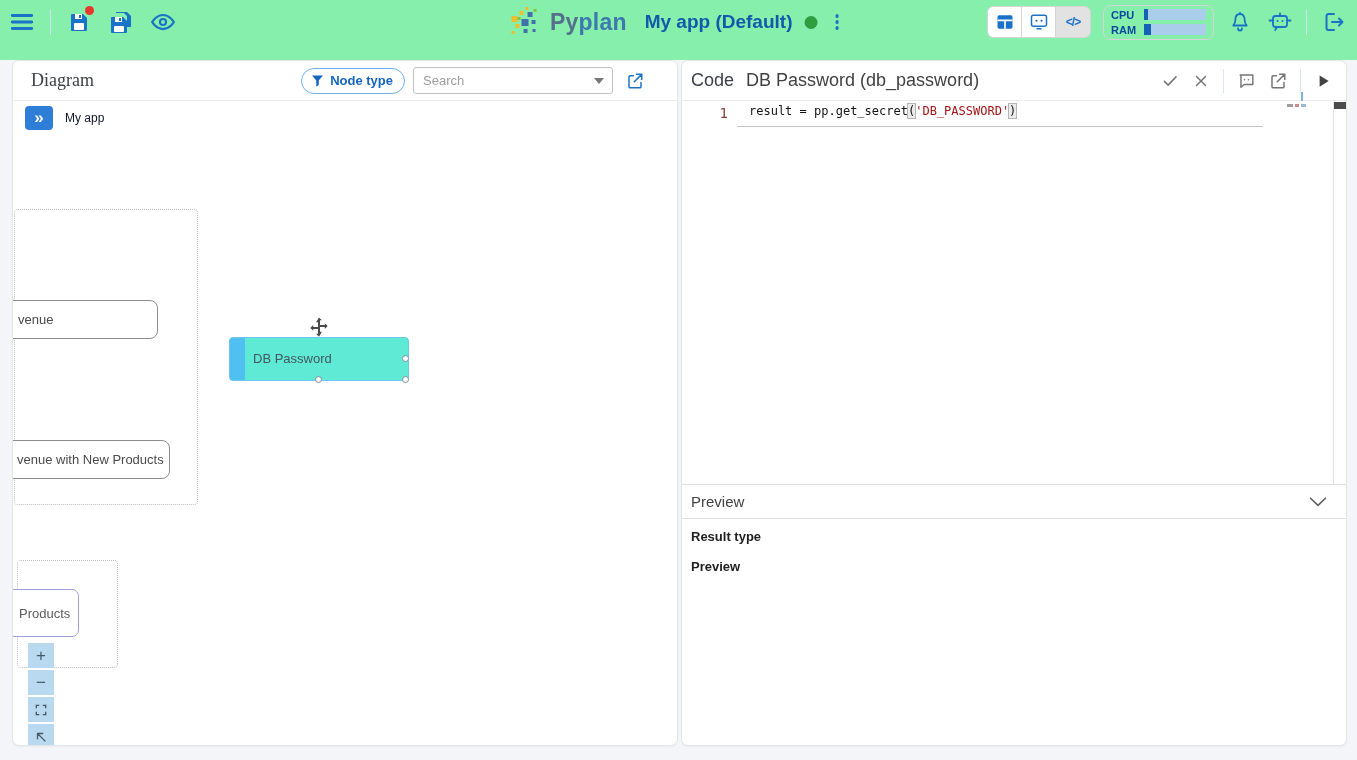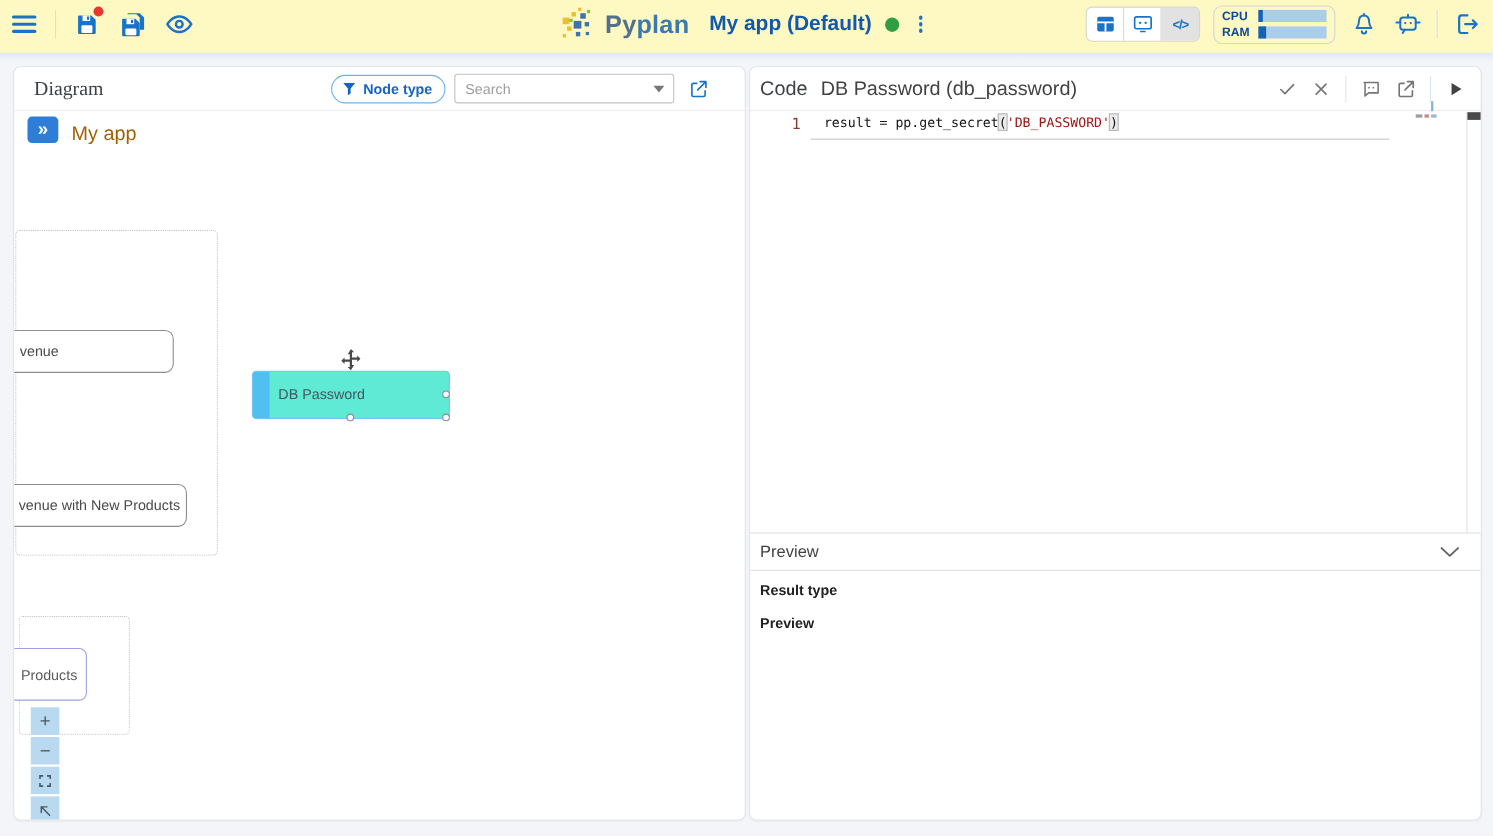--- a/index.html
+++ b/index.html
@@ -1,20 +1,20 @@
 <!DOCTYPE html>
 <html><head>
 <meta charset="utf-8">
 <style>
   * { margin:0; padding:0; box-sizing:border-box; }
   html,body { width:1357px; height:760px; overflow:hidden; background:#f3f5f9;
               font-family:"Liberation Sans", sans-serif; }
 
   
-  .topbar { position:absolute; left:0; top:0; width:1357px; height:48px; background:#fef9c3; z-index:20; }
+  .topbar { position:absolute; left:0; top:0; width:1357px; height:60px; background:#86efac; z-index:20; }
   .topbar-shadow { position:absolute; left:0; top:44px; width:1357px; height:11px;
                    background:linear-gradient(#cfe2f4, rgba(255,255,255,0)); z-index:19; }
   .tb-left { position:absolute; left:8px; top:0; height:44px; display:flex; align-items:center; gap:14px; }
   .tb-divider { width:1px; height:26px; background:#cfe2f4; }
   .icon-btn { width:28px; height:28px; display:flex; align-items:center; justify-content:center;
               color:#1a73c7; position:relative; cursor:pointer; }
   .icon-btn svg { display:block; }
   .badge-dot { position:absolute; right:-1px; top:-2px; width:9px; height:9px; border-radius:50%; background:#e8382e; }
 
   .tb-center { position:absolute; left:50%; top:0; transform:translateX(-50%); height:44px;
@@ -59,21 +59,21 @@
                        font-family:"Liberation Sans", sans-serif; }
   .search-wrap input::placeholder { color:#9e9e9e; }
   .caret-down { position:absolute; right:9px; top:11px; width:0; height:0;
                 border-left:5px solid transparent; border-right:5px solid transparent;
                 border-top:6px solid #777; }
   .dg-canvas { position:absolute; left:0; top:41px; right:0; bottom:0; }
 
   .breadcrumb-btn { position:absolute; left:12px; top:4px; width:28px; height:24px; border-radius:4px;
                     background:#2e7ed7; color:#fff; display:flex; align-items:center; justify-content:center;
                     font-size:17px; font-weight:bold; cursor:pointer; line-height:1; padding-bottom:2px; }
-  .breadcrumb-label { position:absolute; left:52px; top:9px; font-size:18px; color:#a16207; }
+  .breadcrumb-label { position:absolute; left:52px; top:9px; font-size:12px; color:#0f172a; }
 
   .dotted-group { position:absolute; border:1px dotted #bfbfbf; border-radius:4px; background:#fff; }
   .dnode { position:absolute; background:#fff; border:1px solid #8d8d8d; border-radius:8px;
            display:flex; align-items:center; font-size:13px; color:#4a4a4a; cursor:pointer; }
   .dnode.purple { border-color:#9f9fe0; border-radius:7px; color:#5c5c5c; }
 
   .sel-node { position:absolute; left:216px; top:235px; width:180px; height:44px;
               background:#5eead4; border:1px solid #6ec6f3; border-radius:4px; cursor:pointer; }
   .sel-stripe { position:absolute; left:0; top:0; bottom:0; width:15px; background:#4fc0f0;
                 border-radius:2px 0 0 2px; }

